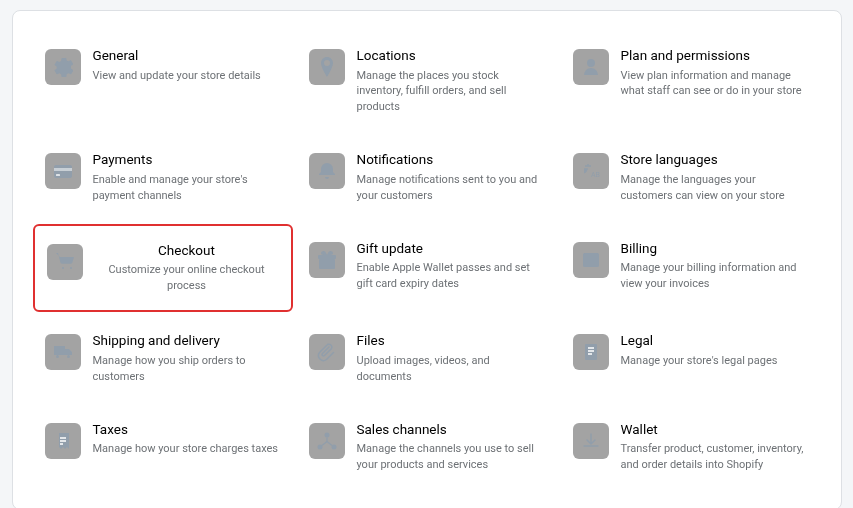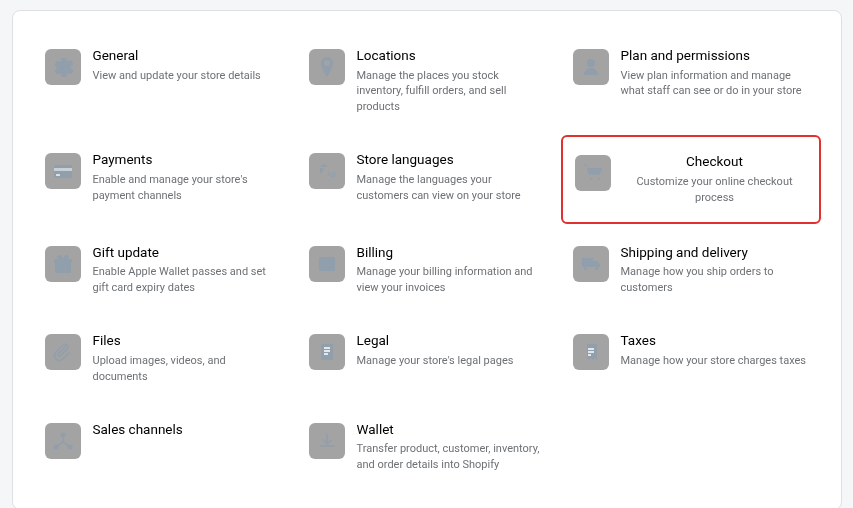--- a/index.html
+++ b/index.html
@@ -118,20 +118,31 @@
           </svg>
     </div>
     <div class="card-content">
       <div class="card-title">Payments</div>
       <div class="card-desc">Enable and manage your store's payment channels</div>
     </div>
   </div>
       <div class="card">
     <div class="icon-wrap">
       <svg viewBox="0 0 20 20">
+            <path d="M10 2a6 6 0 00-6 6v3l-2 2v1h16v-1l-2-2V8a6 6 0 00-6-6zm0 16a2 2 0 002-2H8a2 2 0 002 2z"></path>
+          </svg>
+    </div>
+    <div class="card-content">
+      <div class="card-title">Notifications</div>
+      <div class="card-desc">Manage notifications sent to you and your customers</div>
+    </div>
+  </div>
+      <div class="card">
+    <div class="icon-wrap">
+      <svg viewBox="0 0 20 20">
             <path d="M4 5h6M7 3v2M3 8h3c-.5 2-2 3.5-3 4.5M5.5 10.5L7 13M13 7l3 8M14.5 13h3"></path>
             <path d="M4 5h6M7 3v2M3 8h3c-.3 1.2-1.2 2.5-2 3.5" stroke="#919eab" stroke-width="1.5" fill="none"></path>
             <text x="10" y="16" font-size="7" fill="#919eab">AB</text>
           </svg>
     </div>
     <div class="card-content">
       <div class="card-title">Store languages</div>
       <div class="card-desc">Manage the languages your customers can view on your store</div>
     </div>
   </div>
@@ -221,20 +232,21 @@
     <div class="icon-wrap">
       <svg viewBox="0 0 20 20">
             <circle cx="10" cy="4" r="2.5"></circle>
             <circle cx="3" cy="16" r="2.5"></circle>
             <circle cx="17" cy="16" r="2.5"></circle>
             <path d="M10 6.5v4M10 10.5l-5 4M10 10.5l5 4" stroke="#919eab" stroke-width="1.3" fill="none"></path>
           </svg>
     </div>
     <div class="card-content">
       <div class="card-title">Sales channels</div>
+      <div class="card-desc">Manage the channels you use to sell your products and services</div>
     </div>
   </div>
       <div class="card">
     <div class="icon-wrap">
       <svg viewBox="0 0 20 20">
             <path d="M10 3v10M6 9l4 4 4-4M3 15h14" stroke="#919eab" stroke-width="1.5" fill="none" stroke-linecap="round"></path>
           </svg>
     </div>
     <div class="card-content">
       <div class="card-title">Wallet</div>

